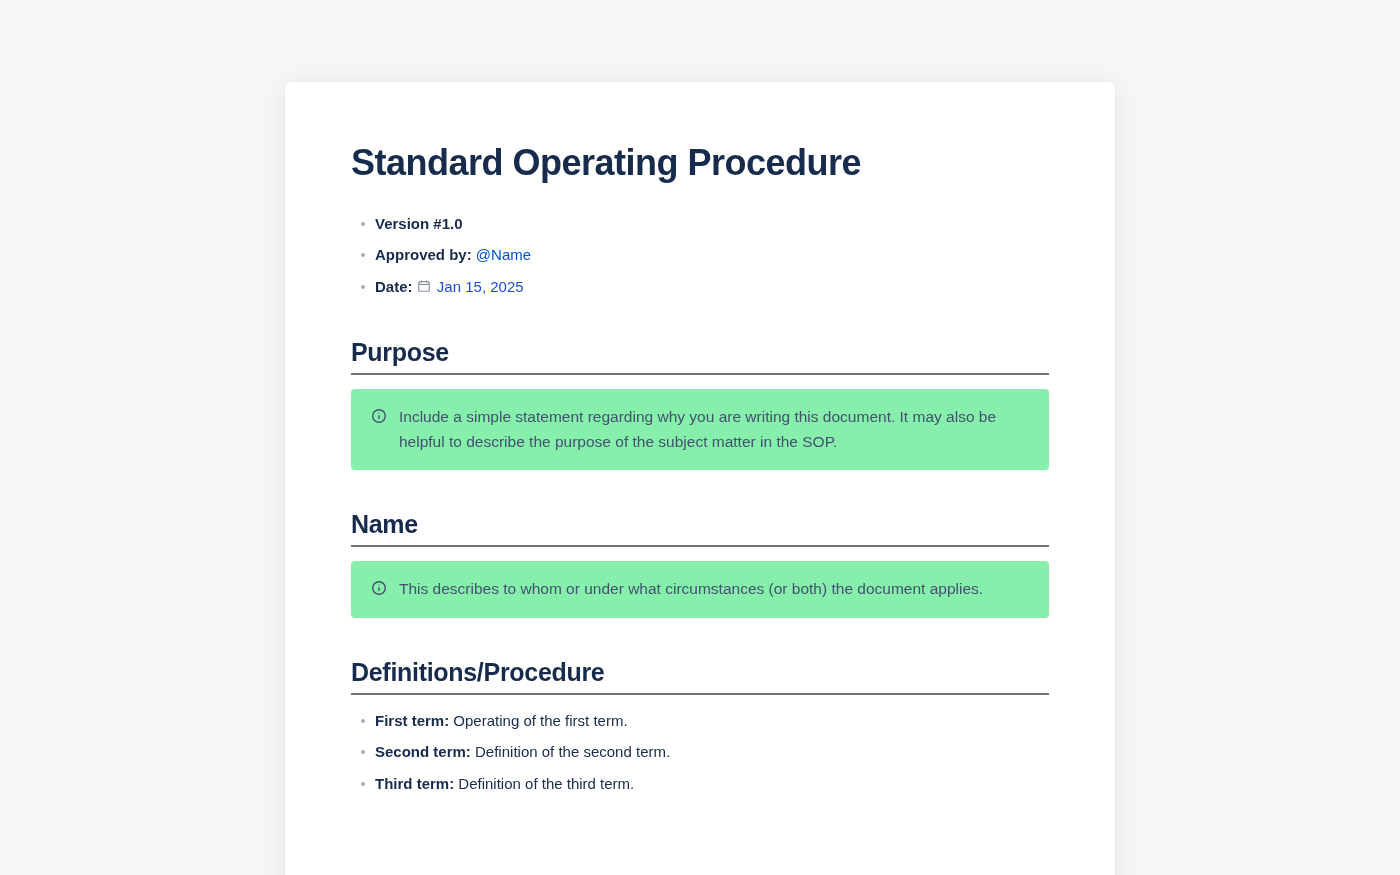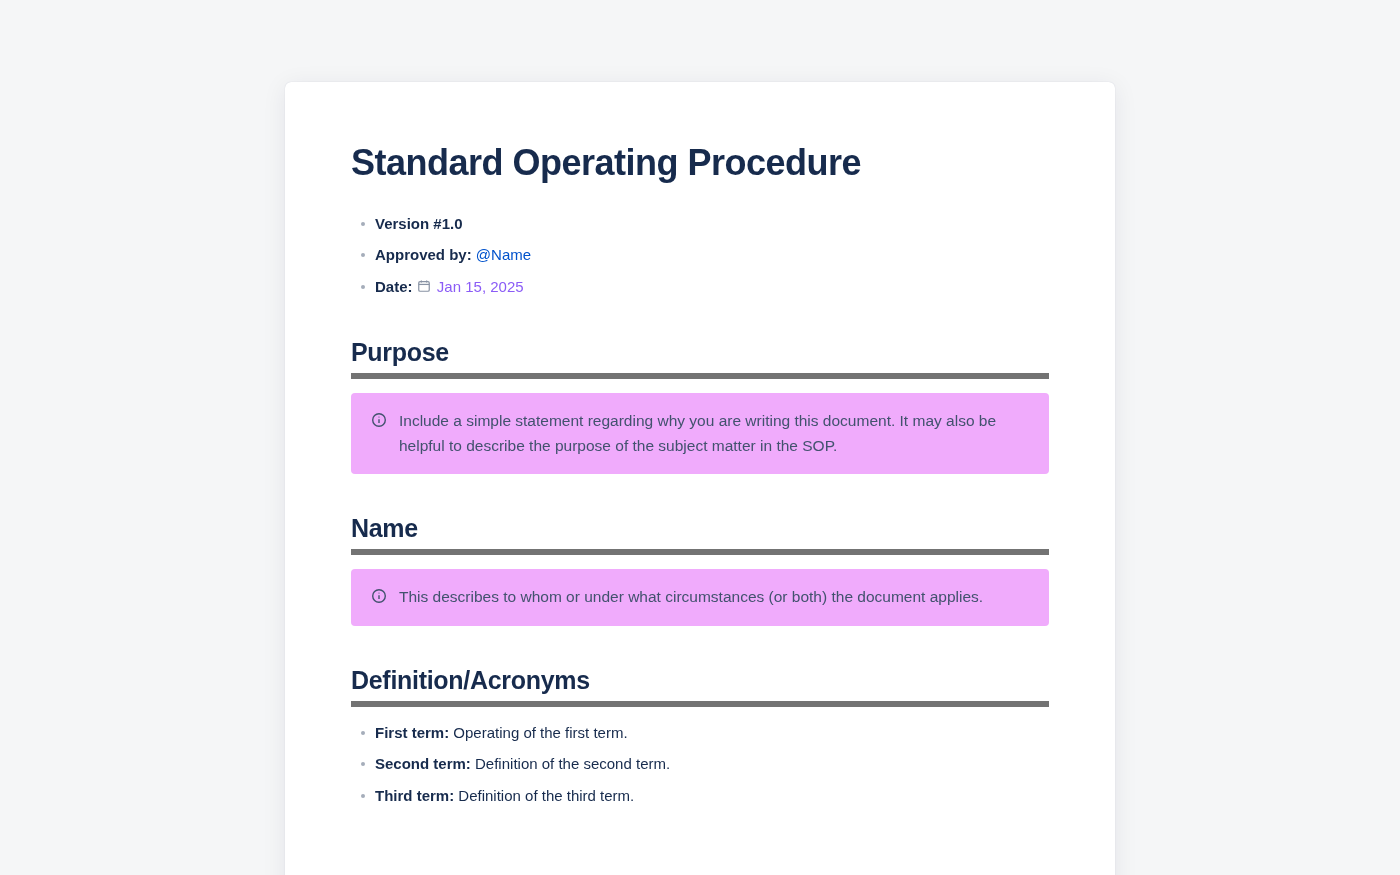--- a/index.html
+++ b/index.html
@@ -47,40 +47,40 @@
     position: absolute;
     left: 10px;
     top: 10px;
     width: 4px;
     height: 4px;
     background: #a5adba;
     border-radius: 50%;
   }
   .bold { font-weight: 600; color:#172b4d; }
   .mention { color: #0052cc; }
-  .date-link { color: #8b5cf6; }
+  .date-link { color: #1d4ed8; }
   .cal-icon {
     display: inline-block;
     width: 14px;
     height: 14px;
     vertical-align: -1px;
     margin-right: 2px;
   }
   h2.section {
     font-size: 25px;
     font-weight: 600;
     color: #172b4d;
     letter-spacing: -0.3px;
     padding-bottom: 6px;
-    border-bottom: 6px solid #737373;
+    border-bottom: 2px solid #737373;
     margin-top: 40px;
     margin-bottom: 14px;
   }
   .panel {
-    background: #f0abfc;
+    background: #86efac;
     border-radius: 4px;
     padding: 16px 20px;
     display: flex;
     gap: 12px;
     font-size: 15.5px;
     line-height: 1.6;
     color: #42526e;
   }
   .panel .info-icon {
     flex: 0 0 16px;
@@ -138,21 +138,21 @@
   <h2 class="section">Name</h2>
   <div class="panel">
     <svg class="info-icon" viewBox="0 0 16 16" fill="none" stroke="currentColor" stroke-width="1.4">
       <circle cx="8" cy="8" r="6.3"></circle>
       <line x1="8" y1="7.2" x2="8" y2="11"></line>
       <circle cx="8" cy="5" r="0.6" fill="currentColor" stroke="none"></circle>
     </svg>
     <div>This describes to whom or under what circumstances (or both) the document applies.</div>
   </div>
 
-  <h2 class="section">Definition/Acronyms</h2>
+  <h2 class="section">Definitions/Procedure</h2>
   <ul class="defs">
     <li>
       <span class="bold">First term:</span>
       <span> </span>
       <span>Operating of the first term.</span>
     </li>
     <li>
       <span class="bold">Second term:</span>
       <span> </span>
       <span>Definition of the second term.</span>

